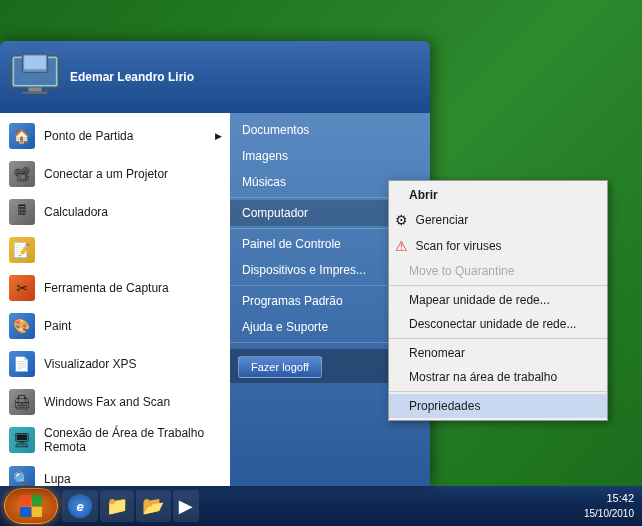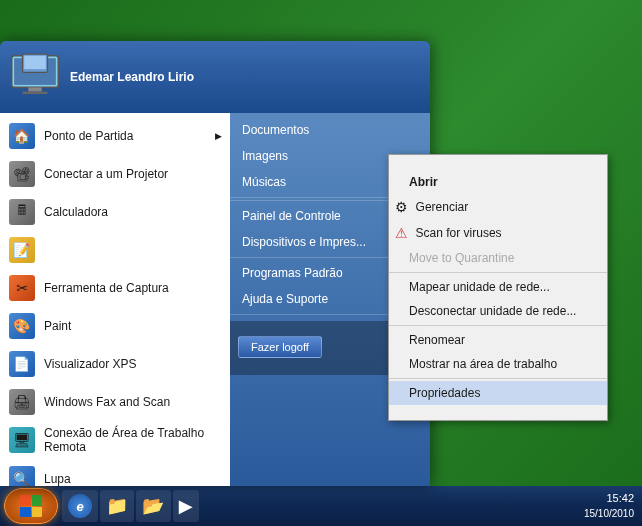--- a/index.html
+++ b/index.html
@@ -199,21 +199,21 @@
     
     .context-menu {
       position: absolute;
       left: 388px;
       bottom: 105px;
       width: 220px;
       background: #f0f0f0;
       border: 1px solid #999;
       box-shadow: 2px 2px 8px rgba(0,0,0,0.4);
       z-index: 50;
-      padding: 15px 0;
+      padding: 2px 0;
       font-size: 12px;
     }
 
     .ctx-item {
       padding: 5px 20px;
       cursor: pointer;
       color: #1a1a1a;
       white-space: nowrap;
     }
 
@@ -414,38 +414,41 @@
           <div class="right-menu-item">
             <span>Documentos</span>
           </div>
           <div class="right-menu-item">
             <span>Imagens</span>
           </div>
           <div class="right-menu-item">
             <span>Músicas</span>
           </div>
           <div class="right-divider" style="height:1px;background:rgba(255,255,255,0.2);margin:2px 0;"></div>
+          <div class="right-menu-item active">
+            <span>Computador</span>
+          </div>
           <div class="right-divider" style="height:1px;background:rgba(255,255,255,0.2);margin:2px 0;"></div>
           <div class="right-menu-item">
             <span>Painel de Controle</span>
           </div>
           <div class="right-menu-item">
             <span>Dispositivos e Impres...</span>
           </div>
           <div class="right-divider" style="height:1px;background:rgba(255,255,255,0.2);margin:2px 0;"></div>
           <div class="right-menu-item">
             <span>Programas Padrão</span>
           </div>
           <div class="right-menu-item">
             <span>Ajuda e Suporte</span>
           </div>
           <div class="right-divider" style="height:1px;background:rgba(255,255,255,0.2);margin:2px 0;"></div>
         </div>
 
-        <div style="background:rgba(0,0,0,0.3);padding:15px 8px;display:flex;align-items:flex-start;justify-content:space-between;margin-top:auto;">
+        <div style="background:rgba(0,0,0,0.3);padding:5px 8px;display:flex;align-items:flex-end;justify-content:space-between;margin-top:auto;">
           <button class="logoff-btn">
             <span>Fazer logoff</span>
           </button>
           <button class="power-btn">
             <span>⏻</span>
           </button>
         </div>
       </div>
     </div>
   </div>

